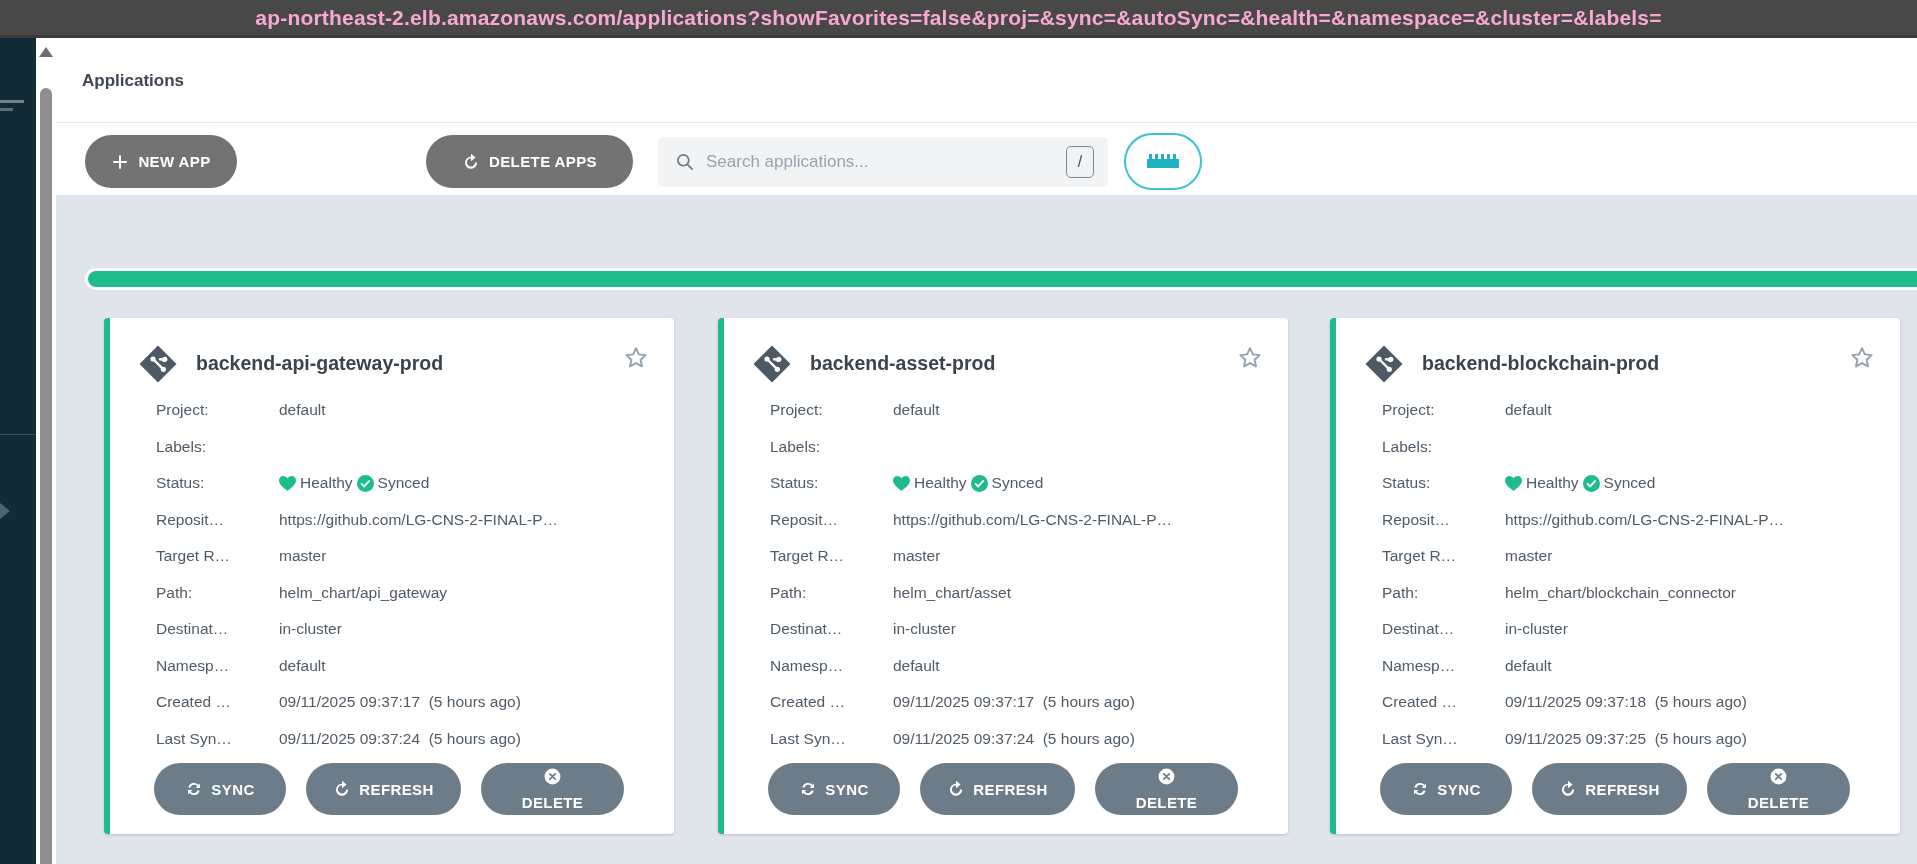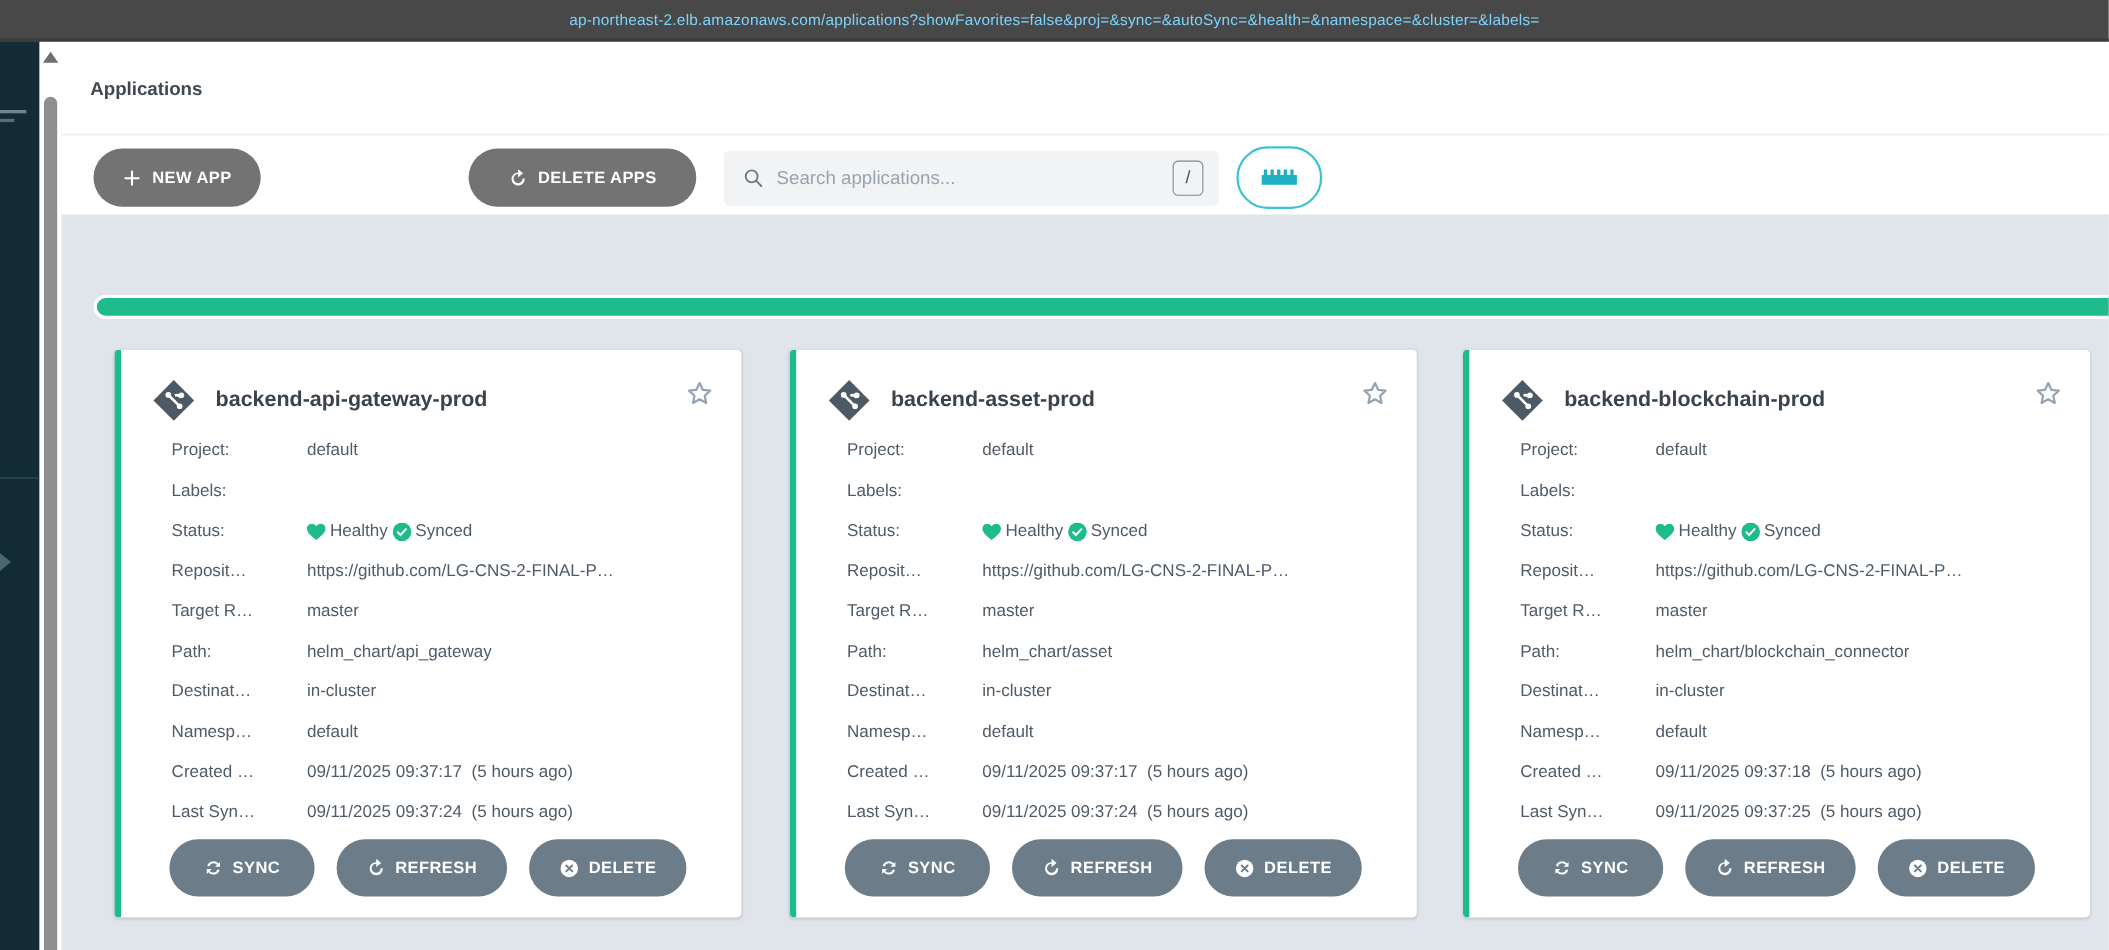--- a/index.html
+++ b/index.html
@@ -3,21 +3,21 @@
 <meta charset="utf-8">
 <style>
   * { margin:0; padding:0; box-sizing:border-box; }
   html,body { width:1917px; height:864px; overflow:hidden; background:#fff;
               font-family:"Liberation Sans", sans-serif; }
 
   
   .urlbar { position:absolute; left:0; top:0; width:1917px; height:38px;
             background:#484848; border-bottom:3px solid #3b3b3b;
             display:flex; align-items:center; justify-content:center; }
-  .urlbar span { color:#7dd3fc; font-size:14px; letter-spacing:.2px; }
+  .urlbar span { color:#f9a8d4; font-size:21px; letter-spacing:.2px;font-weight:bold; }
 
   
   .sidebar { position:absolute; left:0; top:38px; width:36px; height:826px; background:#132b35; }
   .frag-line1 { position:absolute; left:0; top:62px; width:24px; height:3px; background:#87999f; opacity:.8; }
   .frag-line2 { position:absolute; left:0; top:70px; width:13px; height:3px; background:#87999f; opacity:.6; }
   .frag-divider { position:absolute; left:0; top:396px; width:36px; height:1px; background:#35525c; }
   .frag-arrow { position:absolute; left:0; top:465px; width:0; height:0;
                 border-top:8px solid transparent; border-bottom:8px solid transparent;
                 border-left:10px solid #597781; opacity:.8; }
 
@@ -80,21 +80,21 @@
   .row { display:flex; align-items:center; height:36.5px; font-size:15.5px; color:#4f5b66; }
   .row .lbl { flex:none; width:123px; white-space:nowrap; overflow:hidden; }
   .row .val { white-space:pre; overflow:hidden; display:flex; align-items:center; gap:6px; }
   .statusline { display:flex; align-items:center; gap:4px; }
   .statusline svg { flex:none; }
 
   .card-actions { position:absolute; left:44px; top:445px; display:flex; gap:20px; }
   .cbtn { height:52px; border:none; border-radius:26px; background:#6d7c89; color:#fff;
           font-family:inherit; font-size:15px; font-weight:700; letter-spacing:.4px;
           display:flex; align-items:center; justify-content:center; gap:8px; cursor:pointer; }
-  .cbtn-sync { width:132px; } .cbtn-refresh { width:155px; } .cbtn-delete { width:143px; }
+  .cbtn-sync { width:132px; } .cbtn-refresh { width:155px; } .cbtn-delete { width:143px;flex-direction:column; }
 </style>
 </head>
 <body>
 
 <div class="urlbar">
   <span>ap-northeast-2.elb.amazonaws.com/applications?showFavorites=false&amp;proj=&amp;sync=&amp;autoSync=&amp;health=&amp;namespace=&amp;cluster=&amp;labels=</span>
 </div>
 
 <div class="sidebar">
   <div class="frag-line1"></div>

